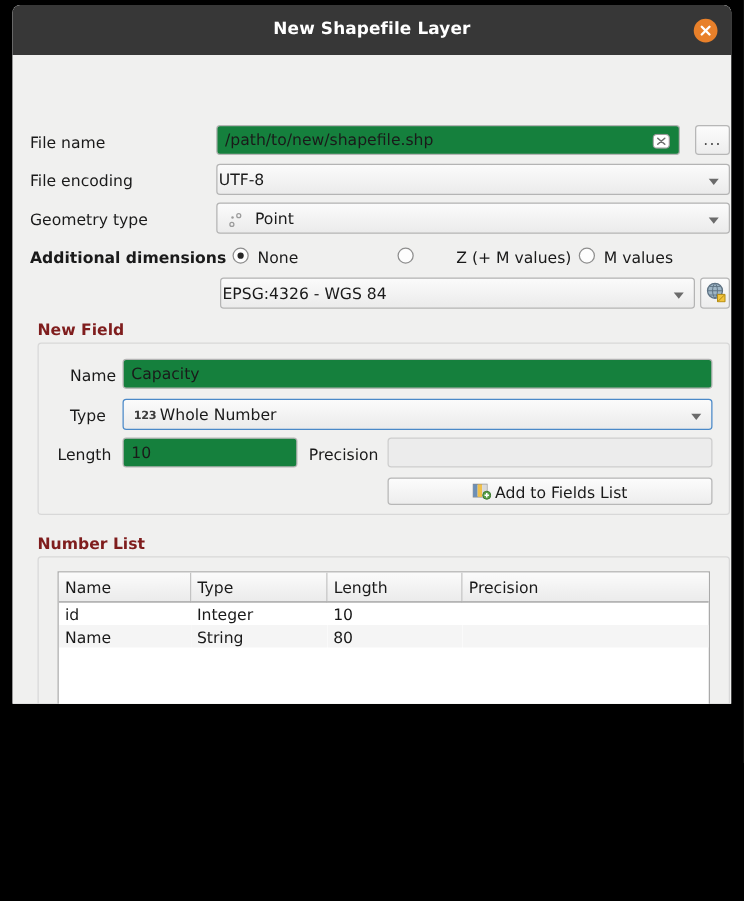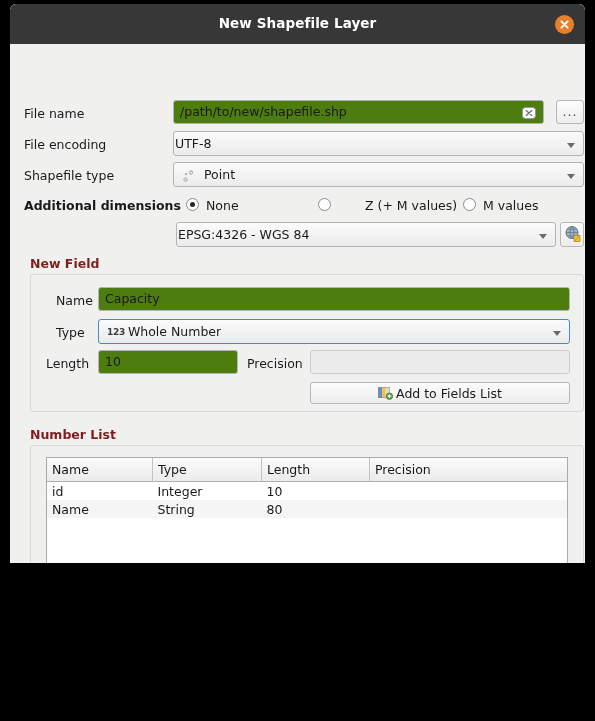--- a/index.html
+++ b/index.html
@@ -56,21 +56,21 @@
   .lbl {
     position: absolute;
     font-size: 12.5px;
     color: #1a1a1a;
     white-space: nowrap;
   }
   
   .textbox {
     position: absolute;
     box-sizing: border-box;
-    background: #4d7c0f;
+    background: #15803d;
     border: 1px solid #b4b4b4;
     border-radius: 3px;
     font-size: 12.5px;
     color: #1a1a1a;
     padding: 0 6px;
     line-height: 22px;
     height: 24px;
     white-space: nowrap;
     overflow: hidden;
   }
@@ -221,21 +221,21 @@
           <span style="color:#4a4a4a; letter-spacing:1px; line-height:10px;">...</span>
         </div>
     </div>
 
     <div class="lbl" style="left:14px; top:93px;">File encoding</div>
     <div class="combo" style="left:163px; top:87px; width:411px;">
       <span>UTF-8</span>
       <span class="arrow"></span>
     </div>
 
-    <div class="lbl" style="left:14px; top:124px;">Shapefile type</div>
+    <div class="lbl" style="left:14px; top:124px;">Geometry type</div>
     <div class="combo" style="left:163px; top:118px; width:411px; padding-left:30px;">
       <span style="position:absolute; left:8px; top:5px;">
         <svg width="16" height="15" viewBox="0 0 16 15" aria-hidden="true">
           <circle cx="3.5" cy="10.5" r="1.6" fill="none" stroke="#9b9b9b" stroke-width="1"></circle>
           <circle cx="9" cy="3.5" r="1.6" fill="none" stroke="#9b9b9b" stroke-width="1"></circle>
           <circle cx="4" cy="5" r="1" fill="#9b9b9b"></circle>
         </svg>
       </span>
       <span>Point</span>
       <span class="arrow"></span>

